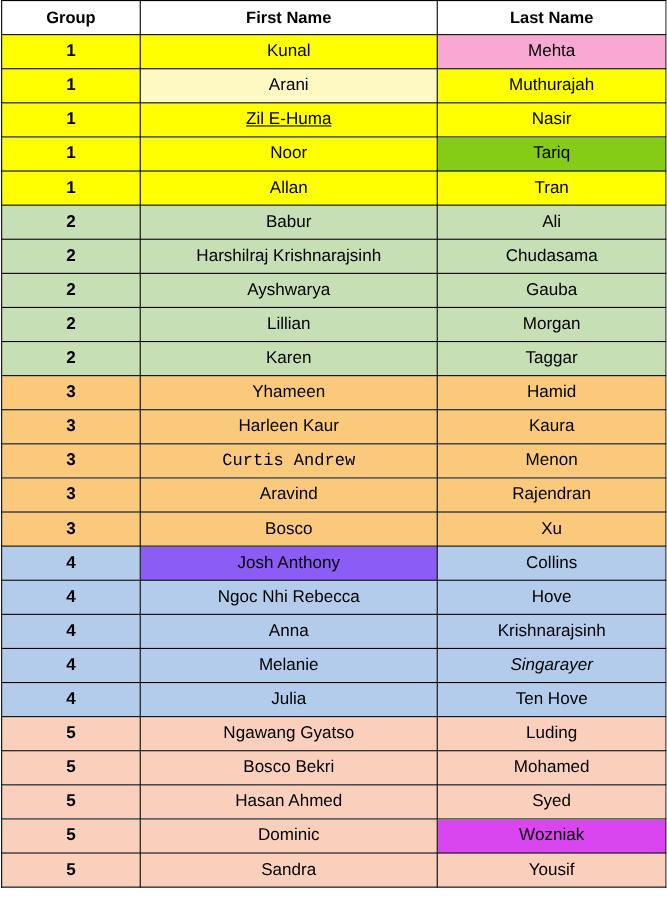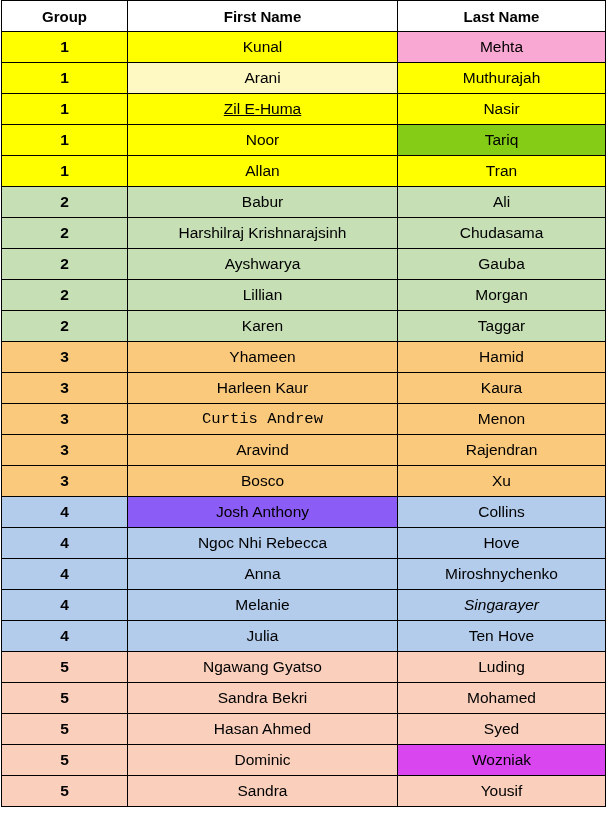--- a/index.html
+++ b/index.html
@@ -145,40 +145,40 @@
         <td class="cell-name" style="background: rgb(179, 204, 236);">Collins</td>
       </tr>
       <tr>
         <td class="cell-group" style="background: rgb(179, 204, 236);">4</td>
         <td class="cell-name" style="background: rgb(179, 204, 236);">Ngoc Nhi Rebecca</td>
         <td class="cell-name" style="background: rgb(179, 204, 236);">Hove</td>
       </tr>
       <tr>
         <td class="cell-group" style="background: rgb(179, 204, 236);">4</td>
         <td class="cell-name" style="background: rgb(179, 204, 236);">Anna</td>
-        <td class="cell-name" style="background: rgb(179, 204, 236);">Miroshnychenko</td>
+        <td class="cell-name" style="background: rgb(179, 204, 236);">Krishnarajsinh</td>
       </tr>
       <tr>
         <td class="cell-group" style="background: rgb(179, 204, 236);">4</td>
         <td class="cell-name" style="background: rgb(179, 204, 236);">Melanie</td>
         <td class="cell-name" style="background: rgb(179, 204, 236); font-style: italic;">Singarayer</td>
       </tr>
       <tr>
         <td class="cell-group" style="background: rgb(179, 204, 236);">4</td>
         <td class="cell-name" style="background: rgb(179, 204, 236);">Julia</td>
         <td class="cell-name" style="background: rgb(179, 204, 236); margin-left: 36px;">Ten Hove</td>
       </tr>
       <tr>
         <td class="cell-group" style="background: rgb(250, 208, 189);">5</td>
         <td class="cell-name" style="background: rgb(250, 208, 189);">Ngawang Gyatso</td>
         <td class="cell-name" style="background: rgb(250, 208, 189);">Luding</td>
       </tr>
       <tr>
         <td class="cell-group" style="background: rgb(250, 208, 189);">5</td>
-        <td class="cell-name" style="background: rgb(250, 208, 189);">Sandra Bekri</td>
+        <td class="cell-name" style="background: rgb(250, 208, 189);">Bosco Bekri</td>
         <td class="cell-name" style="background: rgb(250, 208, 189);">Mohamed</td>
       </tr>
       <tr>
         <td class="cell-group" style="background: rgb(250, 208, 189);">5</td>
         <td class="cell-name" style="background: rgb(250, 208, 189);">Hasan Ahmed</td>
         <td class="cell-name" style="background: rgb(250, 208, 189);">Syed</td>
       </tr>
       <tr>
         <td class="cell-group" style="background: rgb(250, 208, 189);">5</td>
         <td class="cell-name" style="background: rgb(250, 208, 189);">Dominic</td>

